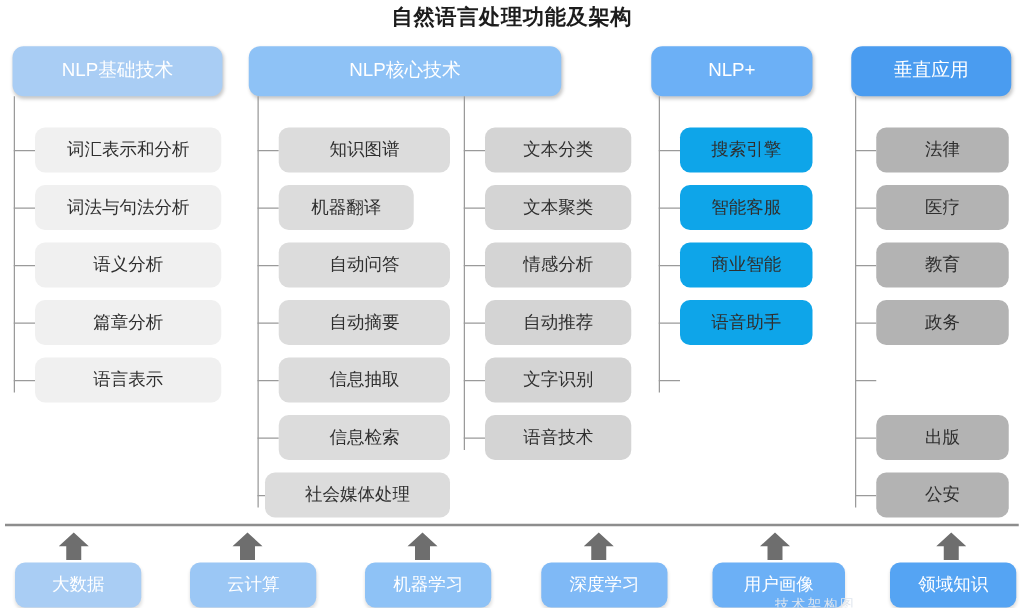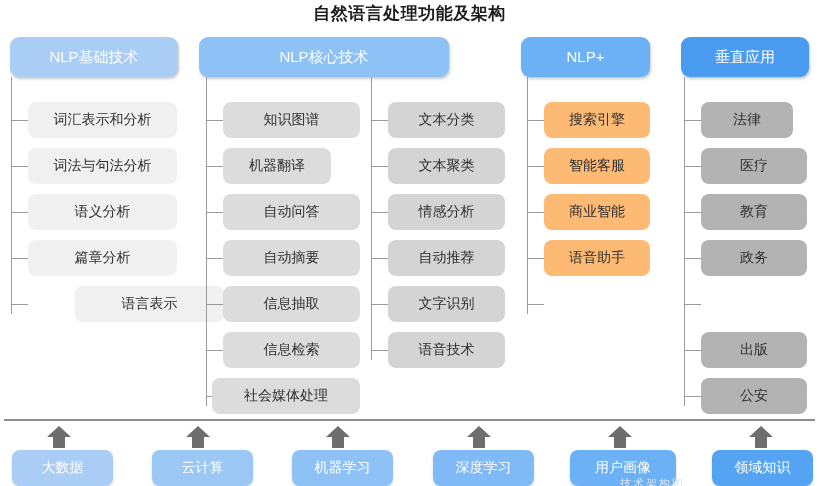--- a/index.html
+++ b/index.html
@@ -47,21 +47,21 @@
   
   .item{
     height:36px;
     font-size:14px;
     color:#2f2f2f;
     border-radius:8px;
   }
   .item.g1{background:#f0f0f0;}
   .item.g2{background:#dcdcdc;}
   .item.g3{background:#d4d4d4;}
-  .item.g4{background:#fdba74;}
+  .item.g4{background:#0ea5e9;}
   .item.g5{background:#b3b3b3;}
 
   
   .vline{position:absolute;width:1px;background:#9a9a9a;}
   .hline{position:absolute;height:1px;background:#9a9a9a;}
 
   
   .divider{
     position:absolute;left:4px;top:419px;width:811px;height:2px;
     background:#8d8d8d;
@@ -115,21 +115,21 @@
   <div class="hline" style="left:11px;top:120px;width:17px;"></div>
   <div class="hline" style="left:11px;top:166px;width:17px;"></div>
   <div class="hline" style="left:11px;top:212px;width:17px;"></div>
   <div class="hline" style="left:11px;top:258px;width:17px;"></div>
   <div class="hline" style="left:11px;top:304px;width:17px;"></div>
 
   <div class="box item g1" style="left:28px;top:102px;width:149px;">词汇表示和分析</div>
   <div class="box item g1" style="left:28px;top:148px;width:149px;">词法与句法分析</div>
   <div class="box item g1" style="left:28px;top:194px;width:149px;">语义分析</div>
   <div class="box item g1" style="left:28px;top:240px;width:149px;">篇章分析</div>
-  <div class="box item g1" style="left:28px;top:286px;width:149px;margin-left:47px;">语言表示</div>
+  <div class="box item g1" style="left:28px;top:286px;width:149px;">语言表示</div>
 
   <div class="vline" style="left:206px;top:77px;height:329px;"></div>
   <div class="hline" style="left:206px;top:120px;width:17px;"></div>
   <div class="hline" style="left:206px;top:166px;width:17px;"></div>
   <div class="hline" style="left:206px;top:212px;width:17px;"></div>
   <div class="hline" style="left:206px;top:258px;width:17px;"></div>
   <div class="hline" style="left:206px;top:304px;width:17px;"></div>
   <div class="hline" style="left:206px;top:350px;width:17px;"></div>
   <div class="hline" style="left:206px;top:396px;width:17px;"></div>
 
@@ -170,21 +170,21 @@
 
   <div class="vline" style="left:684px;top:77px;height:329px;"></div>
   <div class="hline" style="left:684px;top:120px;width:17px;"></div>
   <div class="hline" style="left:684px;top:166px;width:17px;"></div>
   <div class="hline" style="left:684px;top:212px;width:17px;"></div>
   <div class="hline" style="left:684px;top:258px;width:17px;"></div>
   <div class="hline" style="left:684px;top:304px;width:17px;"></div>
   <div class="hline" style="left:684px;top:350px;width:17px;"></div>
   <div class="hline" style="left:684px;top:396px;width:17px;"></div>
 
-  <div class="box item g5" style="left:701px;top:102px;width:92px;">法律</div>
+  <div class="box item g5" style="left:701px;top:102px;width:106px;">法律</div>
   <div class="box item g5" style="left:701px;top:148px;width:106px;">医疗</div>
   <div class="box item g5" style="left:701px;top:194px;width:106px;">教育</div>
   <div class="box item g5" style="left:701px;top:240px;width:106px;">政务</div>
   <div class="box item g5" style="left:701px;top:332px;width:106px;">出版</div>
   <div class="box item g5" style="left:701px;top:378px;width:106px;">公安</div>
 
   <div class="divider"></div>
 
   <div class="arrow" style="left:46px;top:425px;">
     <svg width="26" height="24" viewBox="0 0 26 24">

